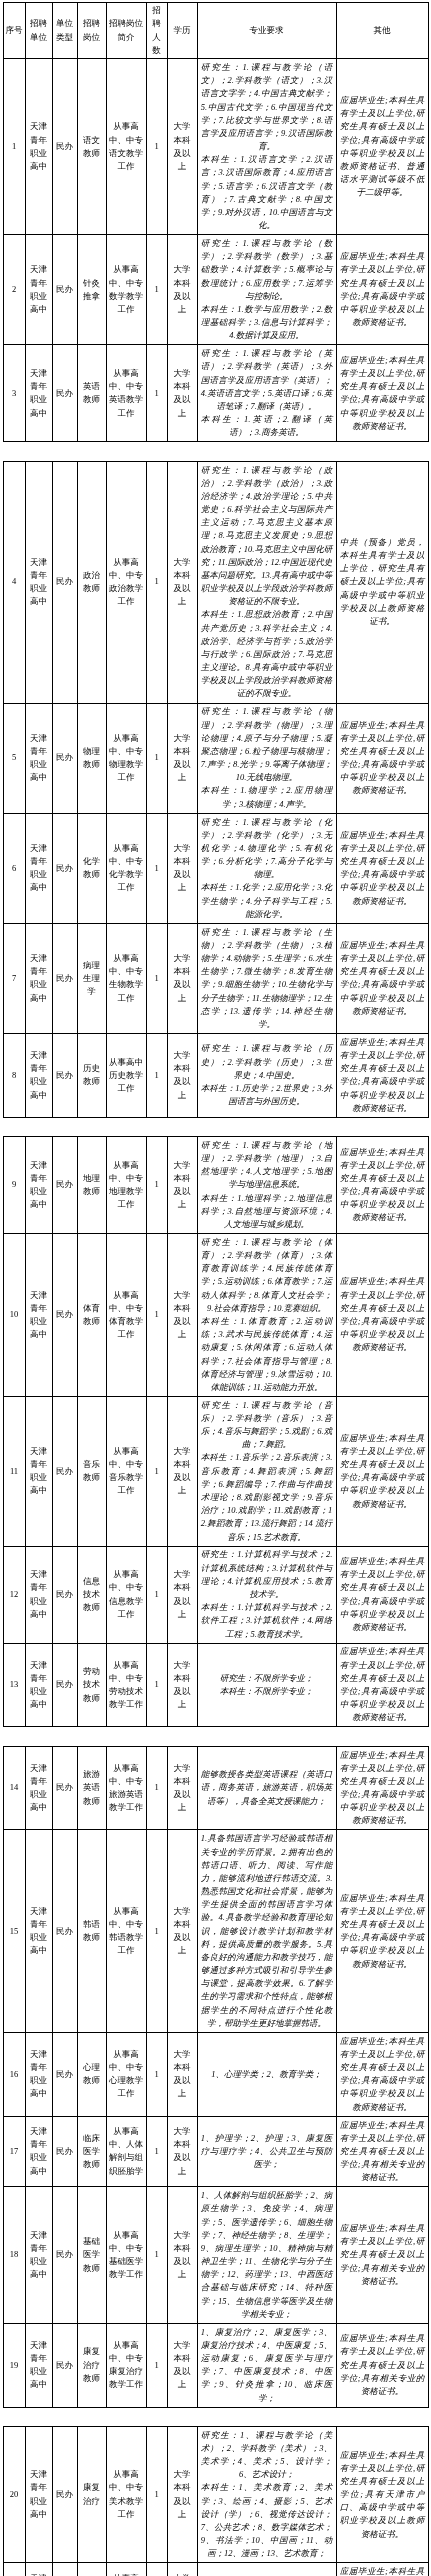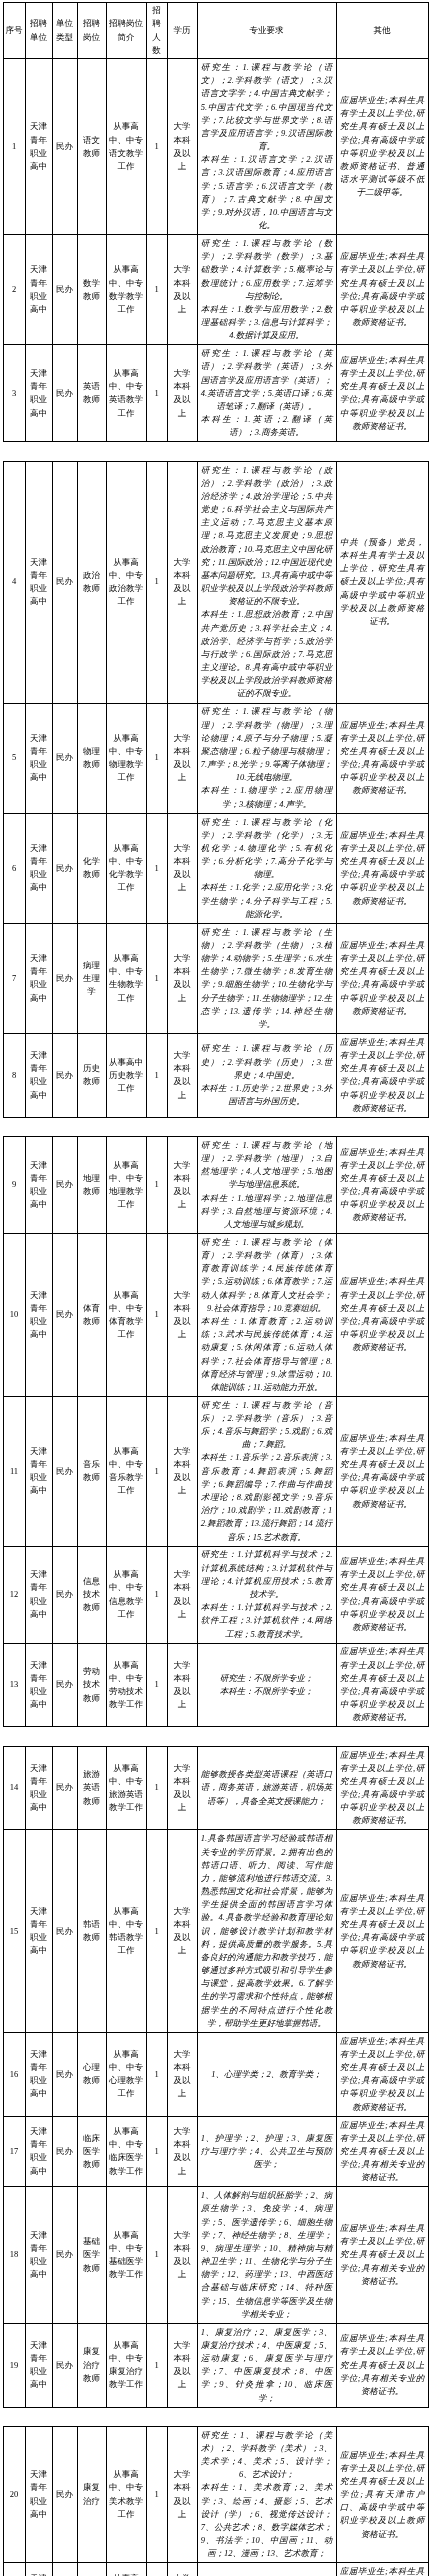--- a/index.html
+++ b/index.html
@@ -86,21 +86,21 @@
     <td class="c-count">1</td>
     <td class="c-education">大学本科及以上</td>
     <td class="c-major">研究生：1.课程与教学论（语文）；2.学科教学（语文）；3.汉语言文字学；4.中国古典文献学；5.中国古代文学；6.中国现当代文学；7.比较文学与世界文学；8.语言学及应用语言学；9.汉语国际教育。
 本科生：1.汉语言文学；2.汉语言；3.汉语国际教育；4.应用语言学；5.语言学；6.汉语言文学（教育）；7.古典文献学；8.中国文学；9.对外汉语，10.中国语言与文化。</td>
     <td class="c-other">应届毕业生;本科生具有学士及以上学位,研究生具有硕士及以上学位;具有高级中学或中等职业学校及以上教师资格证书、普通话水平测试等级不低于二级甲等。</td>
   </tr>
         <tr>
     <td class="c-no">2</td>
     <td class="c-unit">天津青年职业高中</td>
     <td class="c-unit-type">民办</td>
-    <td class="c-post">数学教师</td>
+    <td class="c-post">针灸推拿</td>
     <td class="c-intro">从事高中、中专数学教学工作</td>
     <td class="c-count">1</td>
     <td class="c-education">大学本科及以上</td>
     <td class="c-major">研究生：1.课程与教学论（数学）；2.学科教学（数学）；3.基础数学；4.计算数学；5.概率论与数理统计；6.应用数学；7.运筹学与控制论。
 本科生：1.数学与应用数学；2.数理基础科学；3.信息与计算科学；4.数据计算及应用。</td>
     <td class="c-other">应届毕业生;本科生具有学士及以上学位,研究生具有硕士及以上学位;具有高级中学或中等职业学校及以上教师资格证书。</td>
   </tr>
         <tr>
     <td class="c-no">3</td>
     <td class="c-unit">天津青年职业高中</td>
@@ -311,21 +311,21 @@
     <td class="c-count">1</td>
     <td class="c-education">大学本科及以上</td>
     <td class="c-major">1、心理学类；2、教育学类；</td>
     <td class="c-other">应届毕业生;本科生具有学士及以上学位,研究生具有硕士及以上学位;具有高级中学或中等职业学校及以上教师资格证书。</td>
   </tr>
         <tr>
     <td class="c-no">17</td>
     <td class="c-unit">天津青年职业高中</td>
     <td class="c-unit-type">民办</td>
     <td class="c-post">临床医学教师</td>
-    <td class="c-intro">从事高中、中专临床医学教学工作</td>
+    <td class="c-intro">从事高中、人体解剖与组织胚胎学</td>
     <td class="c-count">1</td>
     <td class="c-education">大学本科及以上</td>
     <td class="c-major">1、护理学；2、护理；3、康复医疗与理疗学；4、公共卫生与预防医学；</td>
     <td class="c-other">应届毕业生;本科生具有学士及以上学位,研究生具有硕士及以上学位;具有相关专业的资格证书。</td>
   </tr>
         <tr>
     <td class="c-no">18</td>
     <td class="c-unit">天津青年职业高中</td>
     <td class="c-unit-type">民办</td>
     <td class="c-post">基础医学教师</td>

